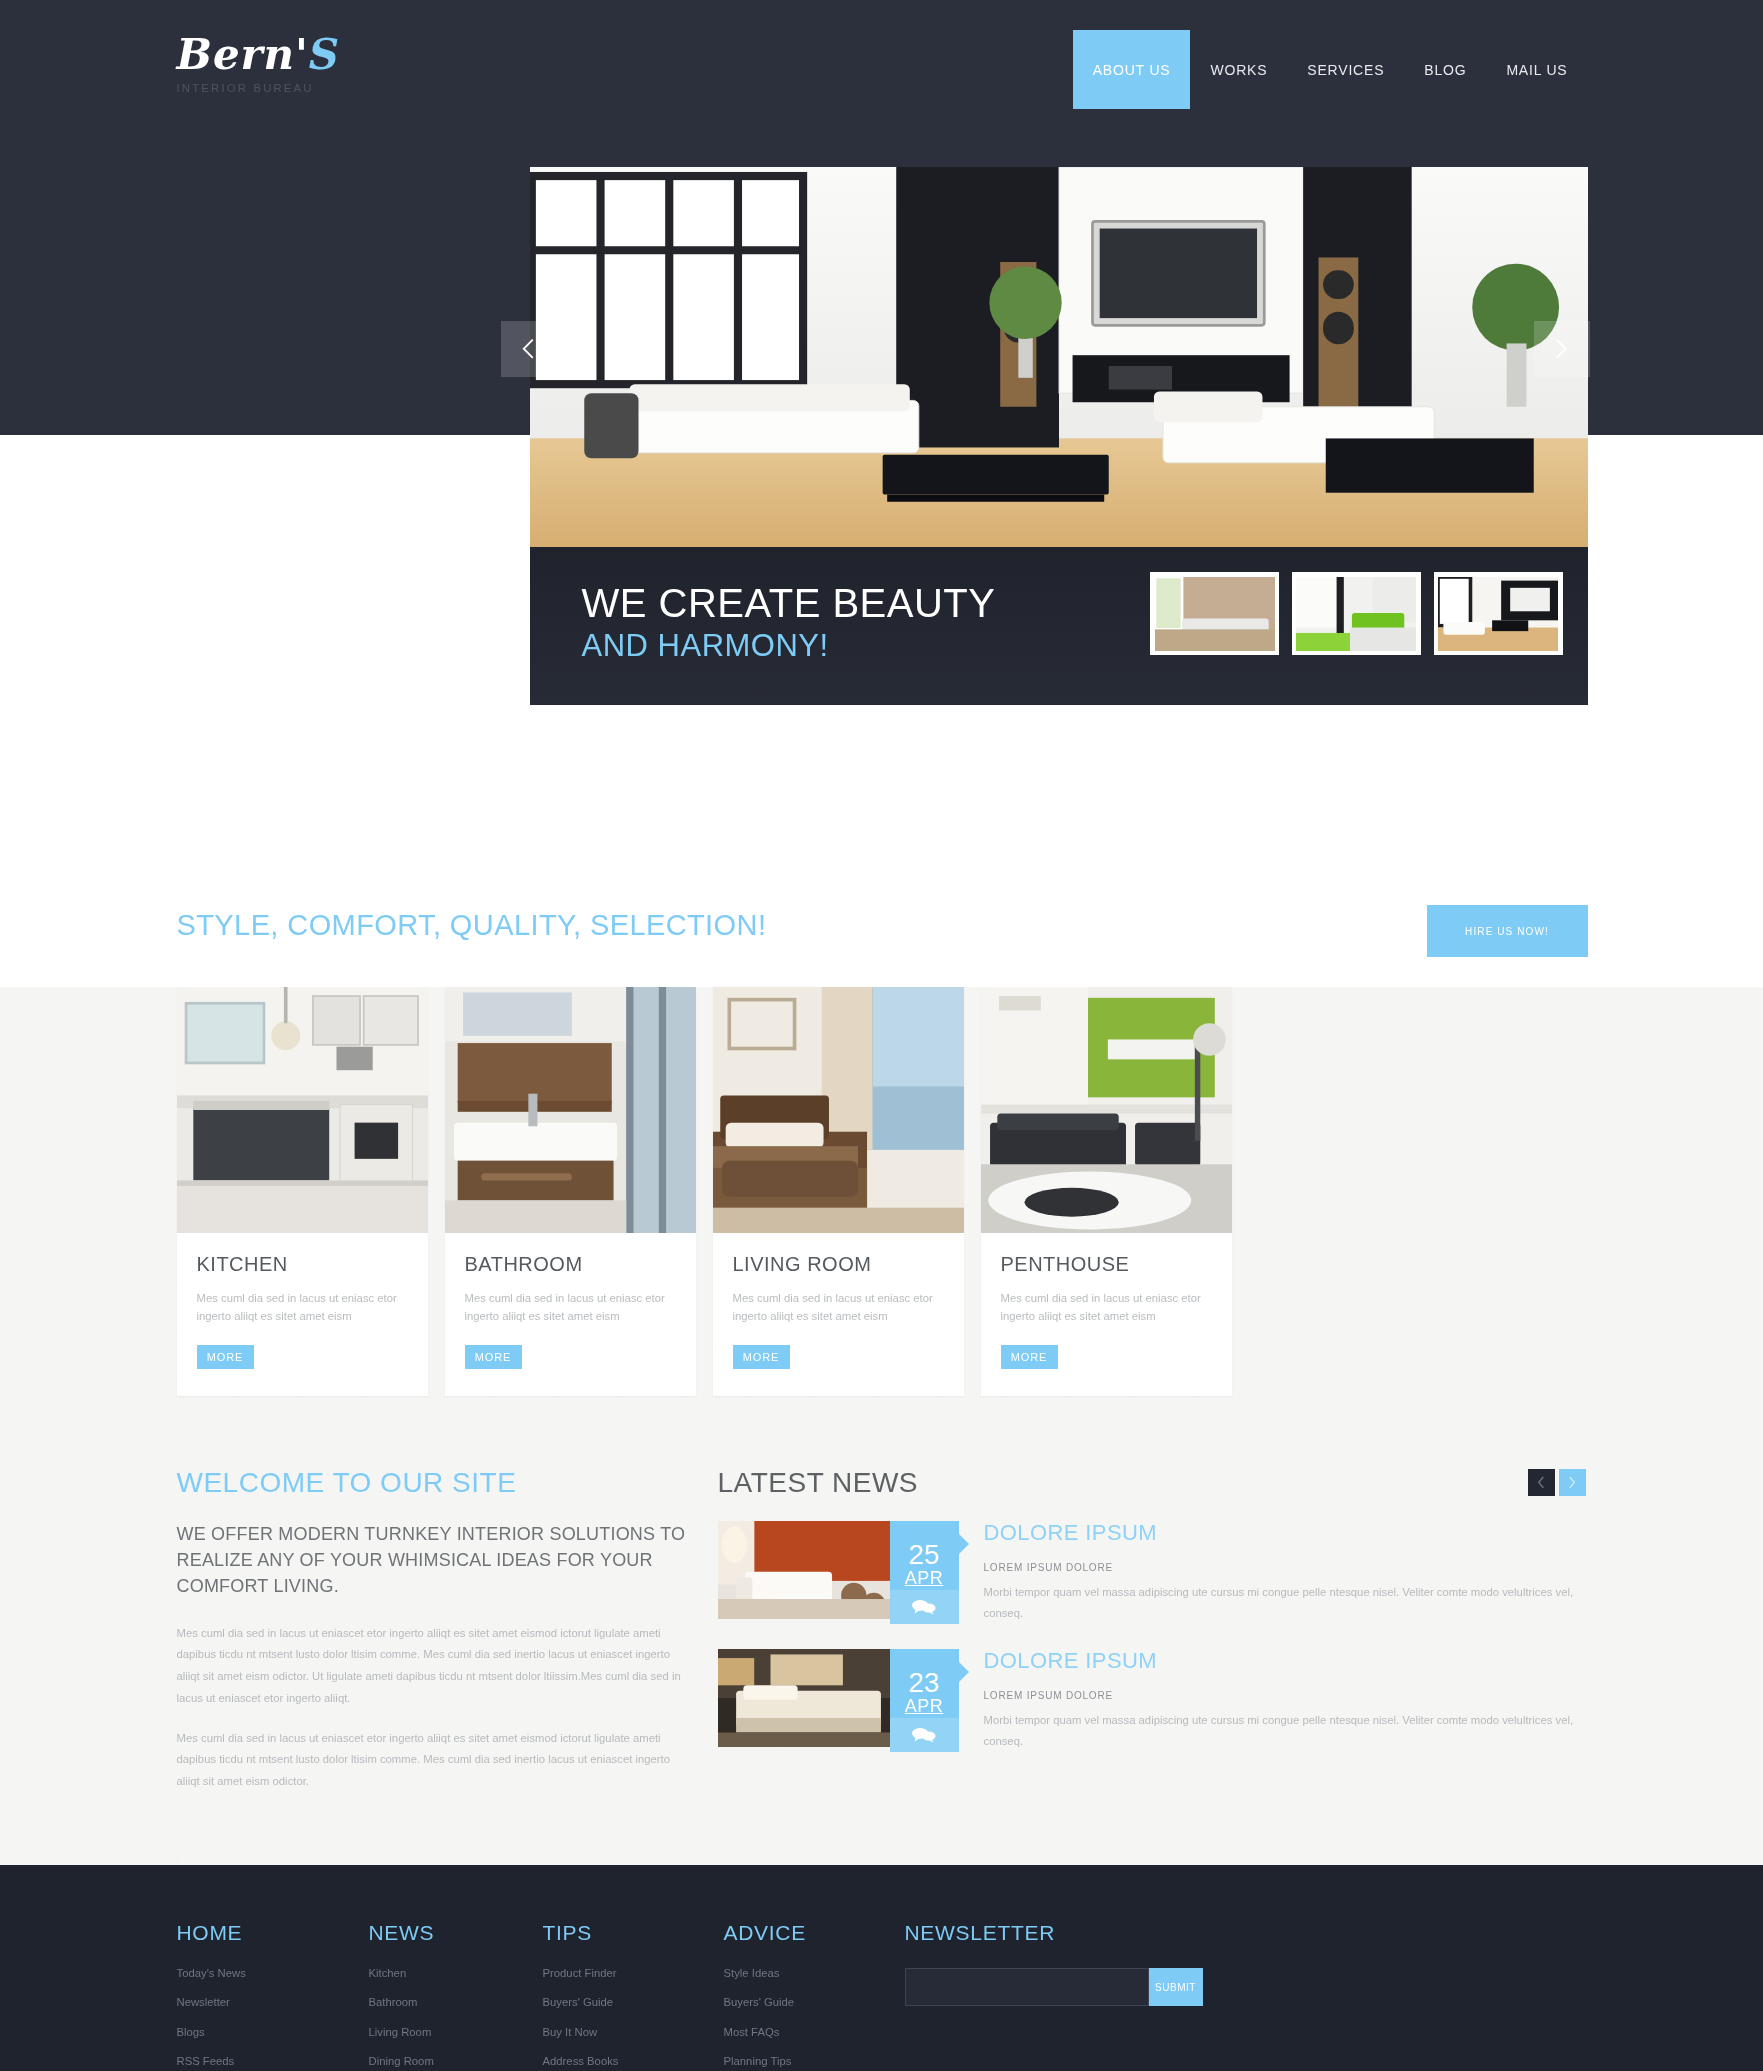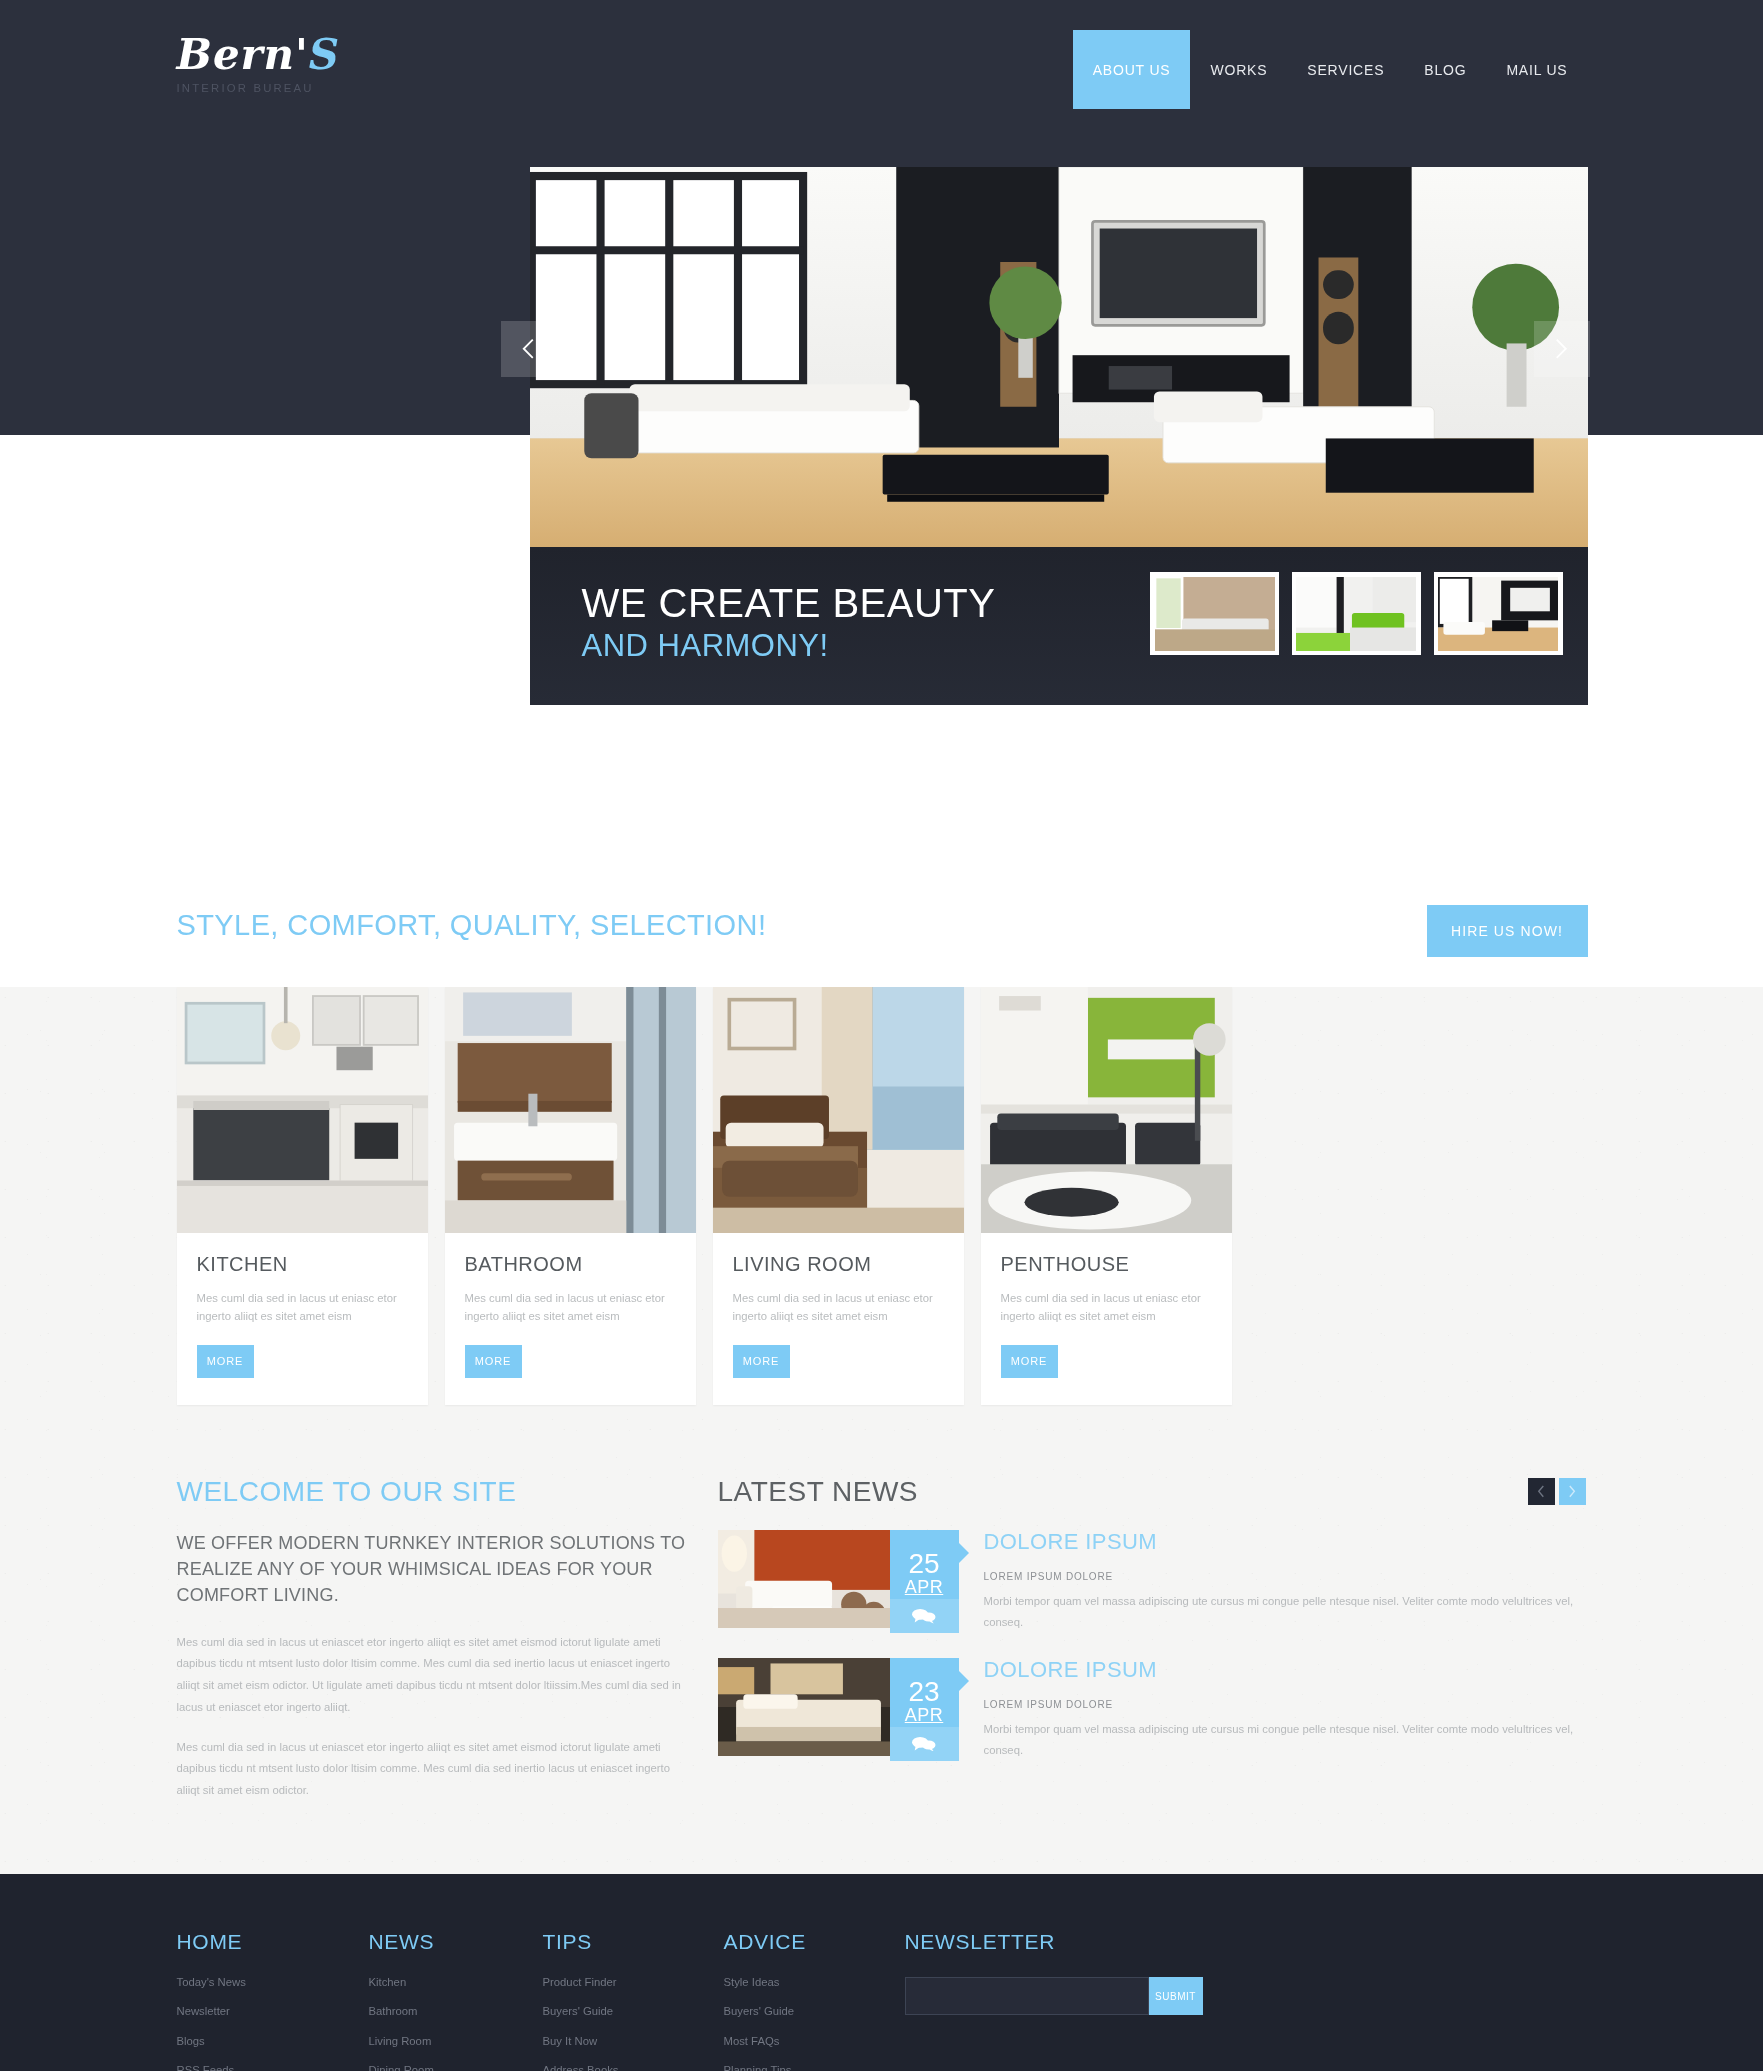--- a/index.html
+++ b/index.html
@@ -141,21 +141,21 @@
   .tagline-2 {
     font-size: 29px; color: #7ecbf5; font-weight: normal; letter-spacing: 0.4px; line-height: 1.28;
   }
   .hire-btn {
     position: absolute;
     right: 0px;
     top: 72px;
     width: 161px; height: 52px;
     background: #7ecbf5;
     color: #ffffff;
-    font-size: 14px;
+    font-size: 10px;
     letter-spacing: 1.1px;
     display:flex; align-items:center; justify-content:center;
     border: none;
     cursor: pointer;
     font-family: "Liberation Sans", sans-serif;
   }
 
   
   .texture {
     background: #f5f5f4;
@@ -177,21 +177,21 @@
     box-shadow: 0 0.9px 1.8px rgba(0,0,0,0.05);
   }
   .card-img { width: 251px; height: 246px; overflow: hidden; position: relative; background:#ccc; }
   .card-body { padding: 20px 20px 27px 20px; }
   .card-title {
     font-size: 20px; color: #555a5e; font-weight: normal; letter-spacing: 0.5px; margin-bottom: 12.7px;
   }
   .card-text { font-size: 11.3px; color: #b9bcbe; line-height: 1.66; min-height: 40px; }
   .card-more {
     margin-top: 16.3px;
-    width: 57px; height: 33px;
+    width: 57px; height: 24px;
     background: #7ecbf5;
     color: #fff;
     font-size: 11px;
     letter-spacing: 0.9px;
     display:flex; align-items:center; justify-content:center;
     border:none; cursor:pointer;
     font-family: "Liberation Sans", sans-serif;
   }
 
   

